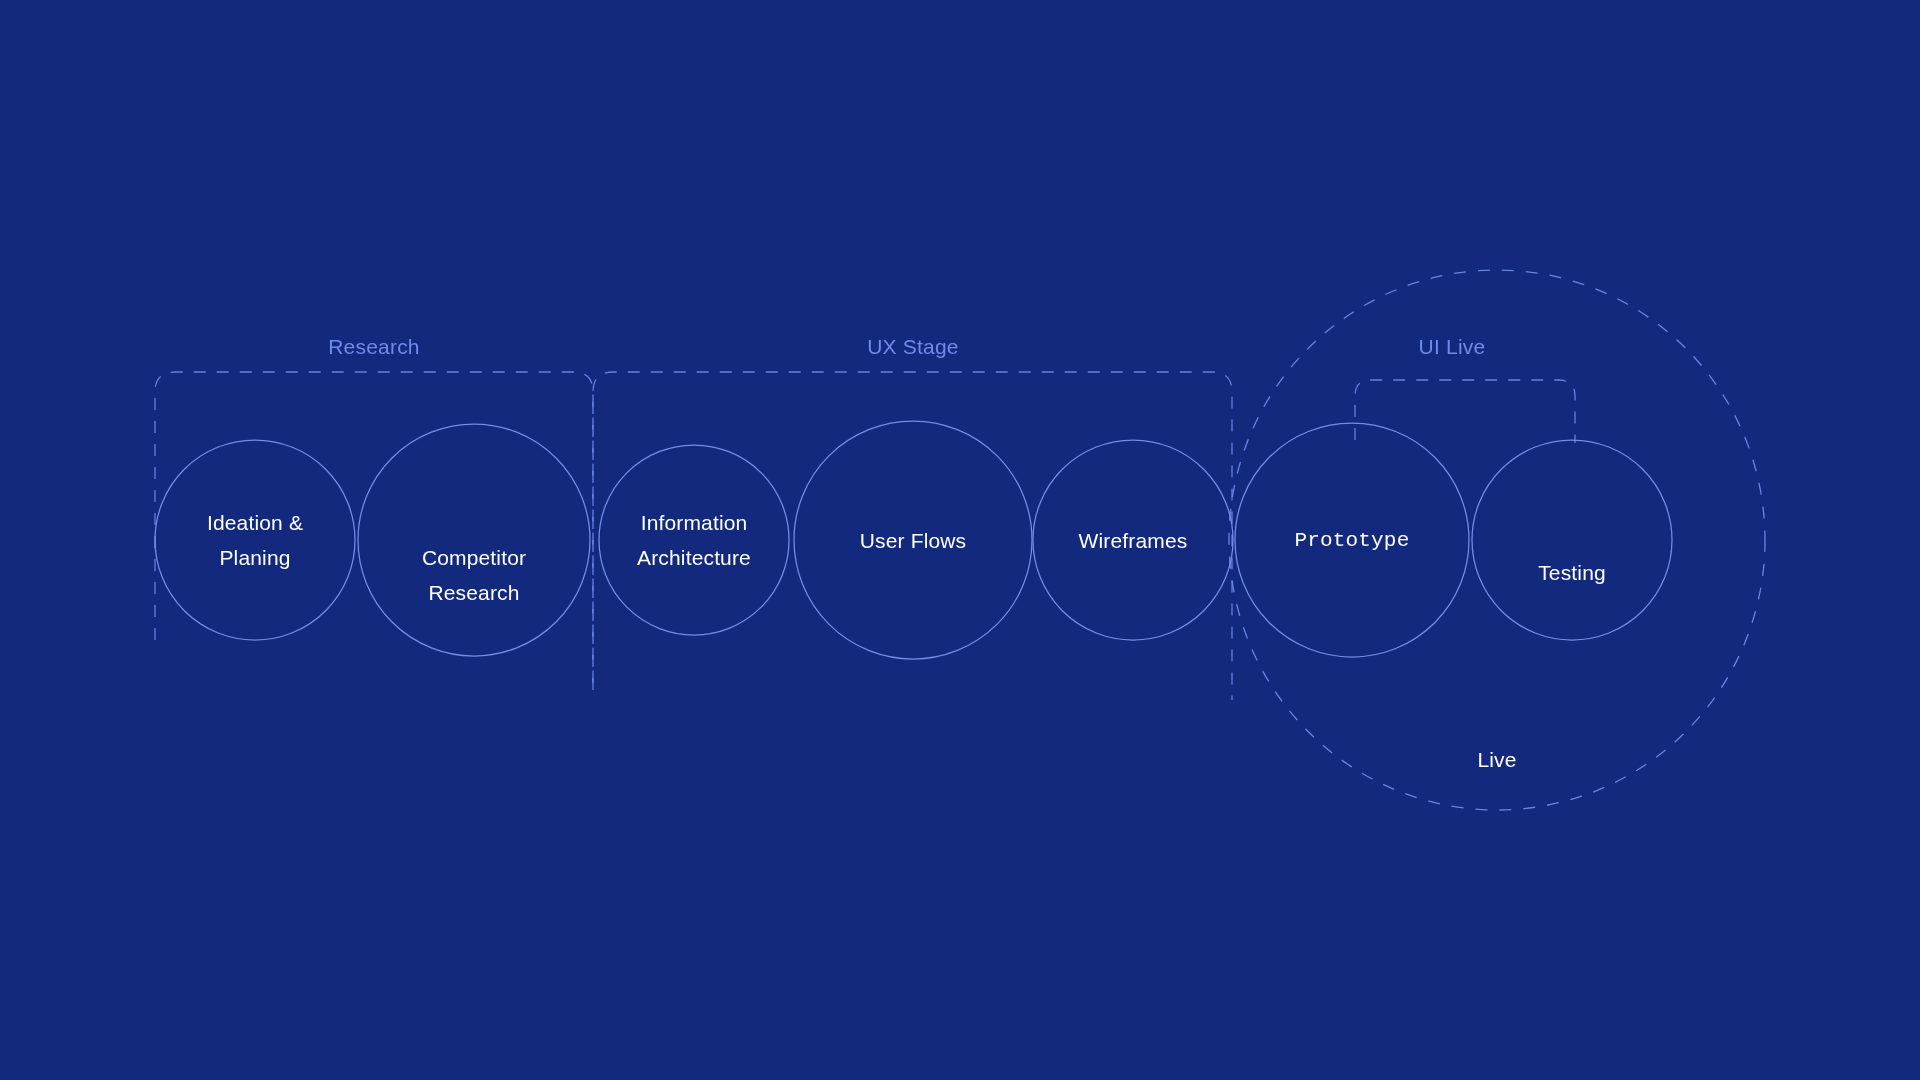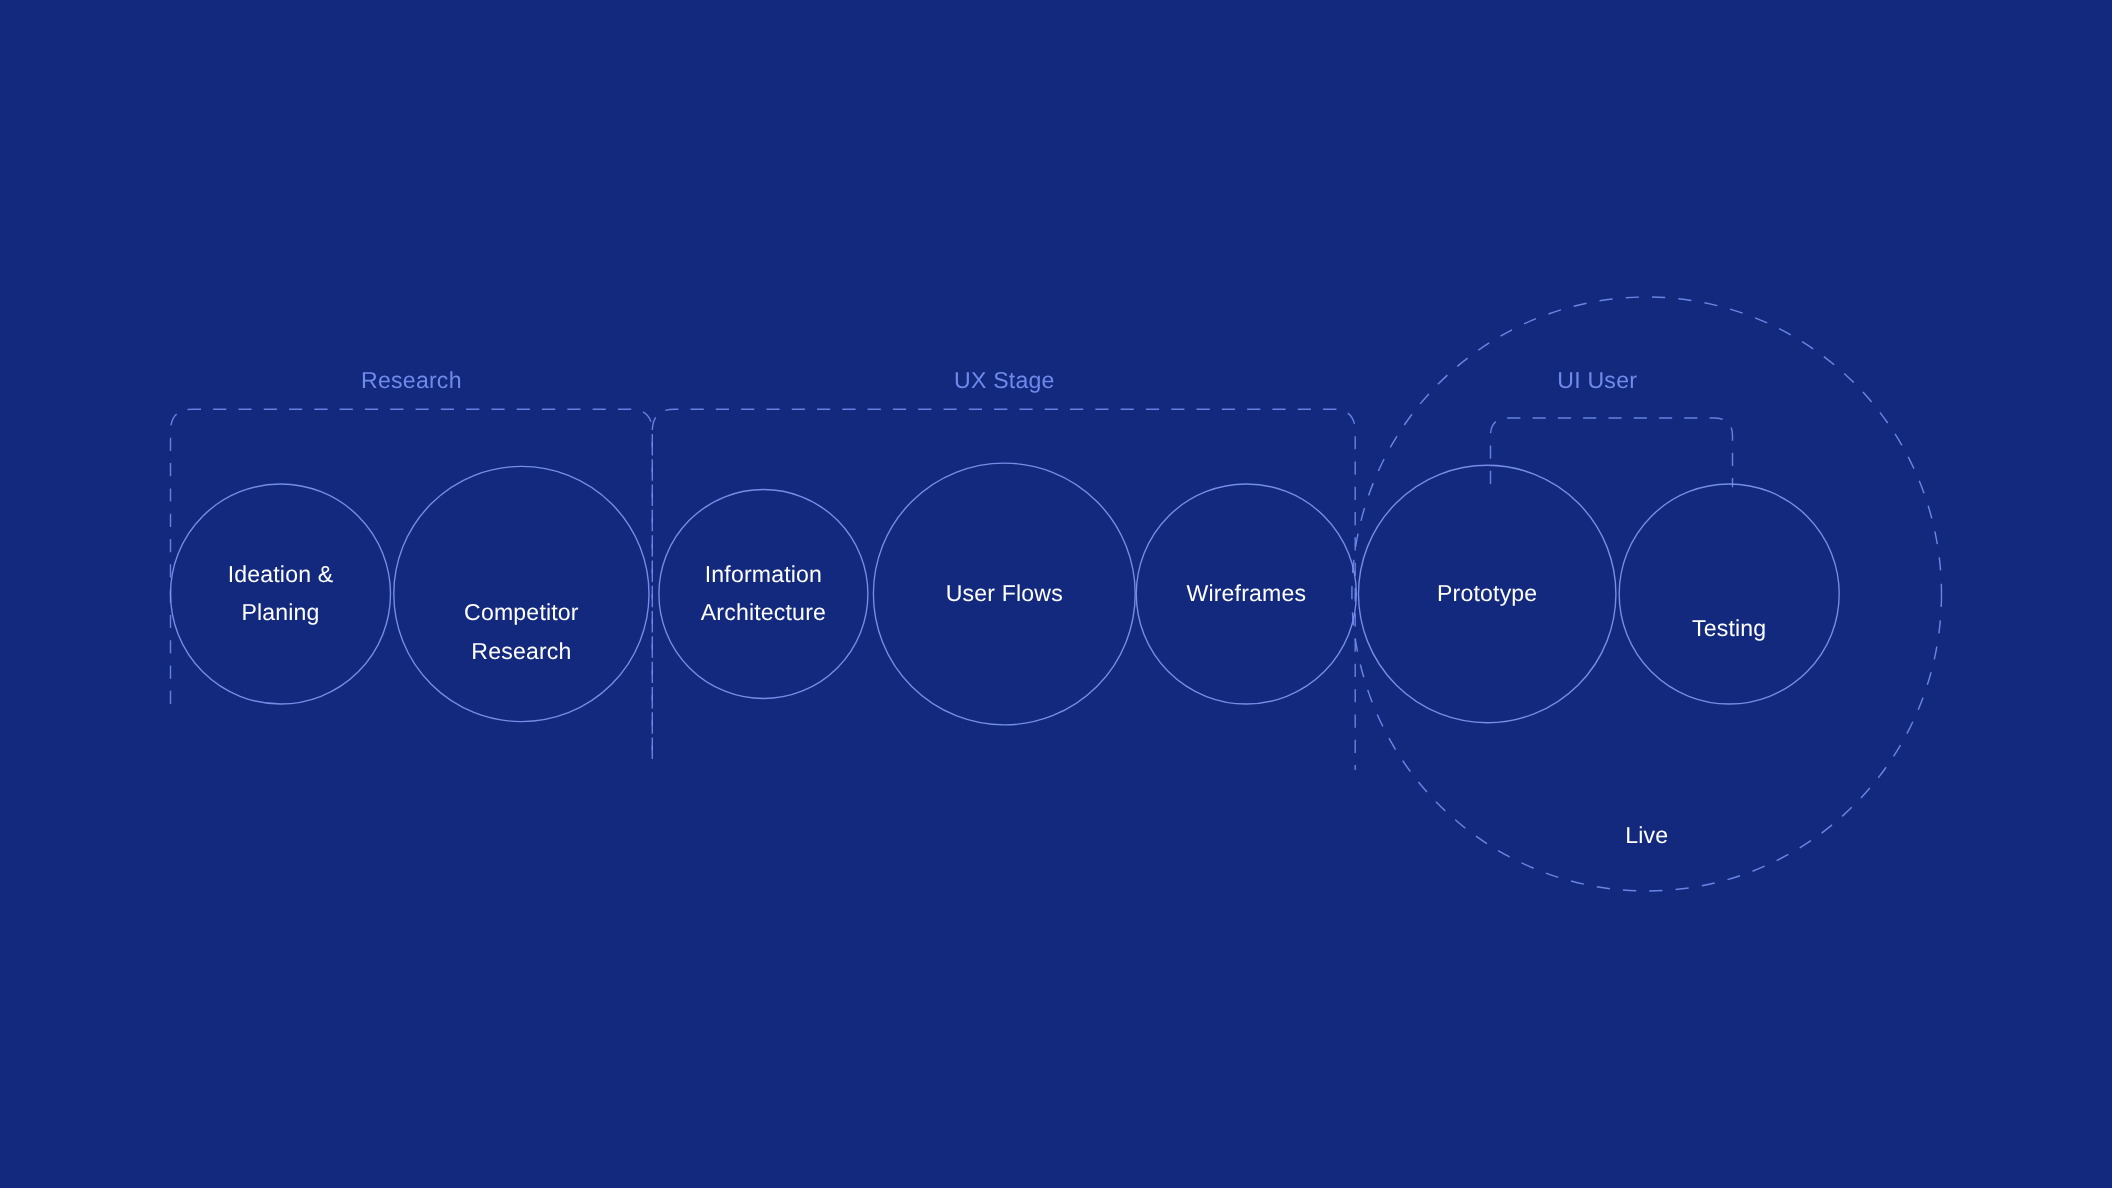--- a/index.html
+++ b/index.html
@@ -112,28 +112,28 @@
       <circle cx="694" cy="540" r="95"></circle>
       <circle cx="913" cy="540" r="119"></circle>
       <circle cx="1133" cy="540" r="100"></circle>
       <circle cx="1352" cy="540" r="117"></circle>
       <circle cx="1572" cy="540" r="100"></circle>
     </g>
   </svg>
 
   <div class="stage-label" style="left:374px; top:347px;">Research</div>
   <div class="stage-label" style="left:913px; top:347px;text-align:center;">UX Stage</div>
-  <div class="stage-label" style="left:1452px; top:347px;">UI User</div>
+  <div class="stage-label" style="left:1452px; top:347px;">UI Live</div>
 
   <div class="node-label" style="left:255px;  top:540px;">Ideation &amp;
 Planing</div>
   <div class="node-label" style="left:474px;  top:540px;margin-top:35px;">Competitor
 Research</div>
   <div class="node-label" style="left:694px;  top:540px;">Information
 Architecture</div>
   <div class="node-label" style="left:913px;  top:540px;">User Flows</div>
   <div class="node-label" style="left:1133px; top:540px;">Wireframes</div>
-  <div class="node-label" style="left:1352px; top:540px;">Prototype</div>
+  <div class="node-label" style="left:1352px; top:540px;font-family:Liberation Mono, monospace;">Prototype</div>
   <div class="node-label" style="left:1572px; top:540px;margin-top:32px;">Testing</div>
 
   <div class="live-label" style="left:1497px; top:760px;">Live</div>
 
 </div>
 
 </body></html>

